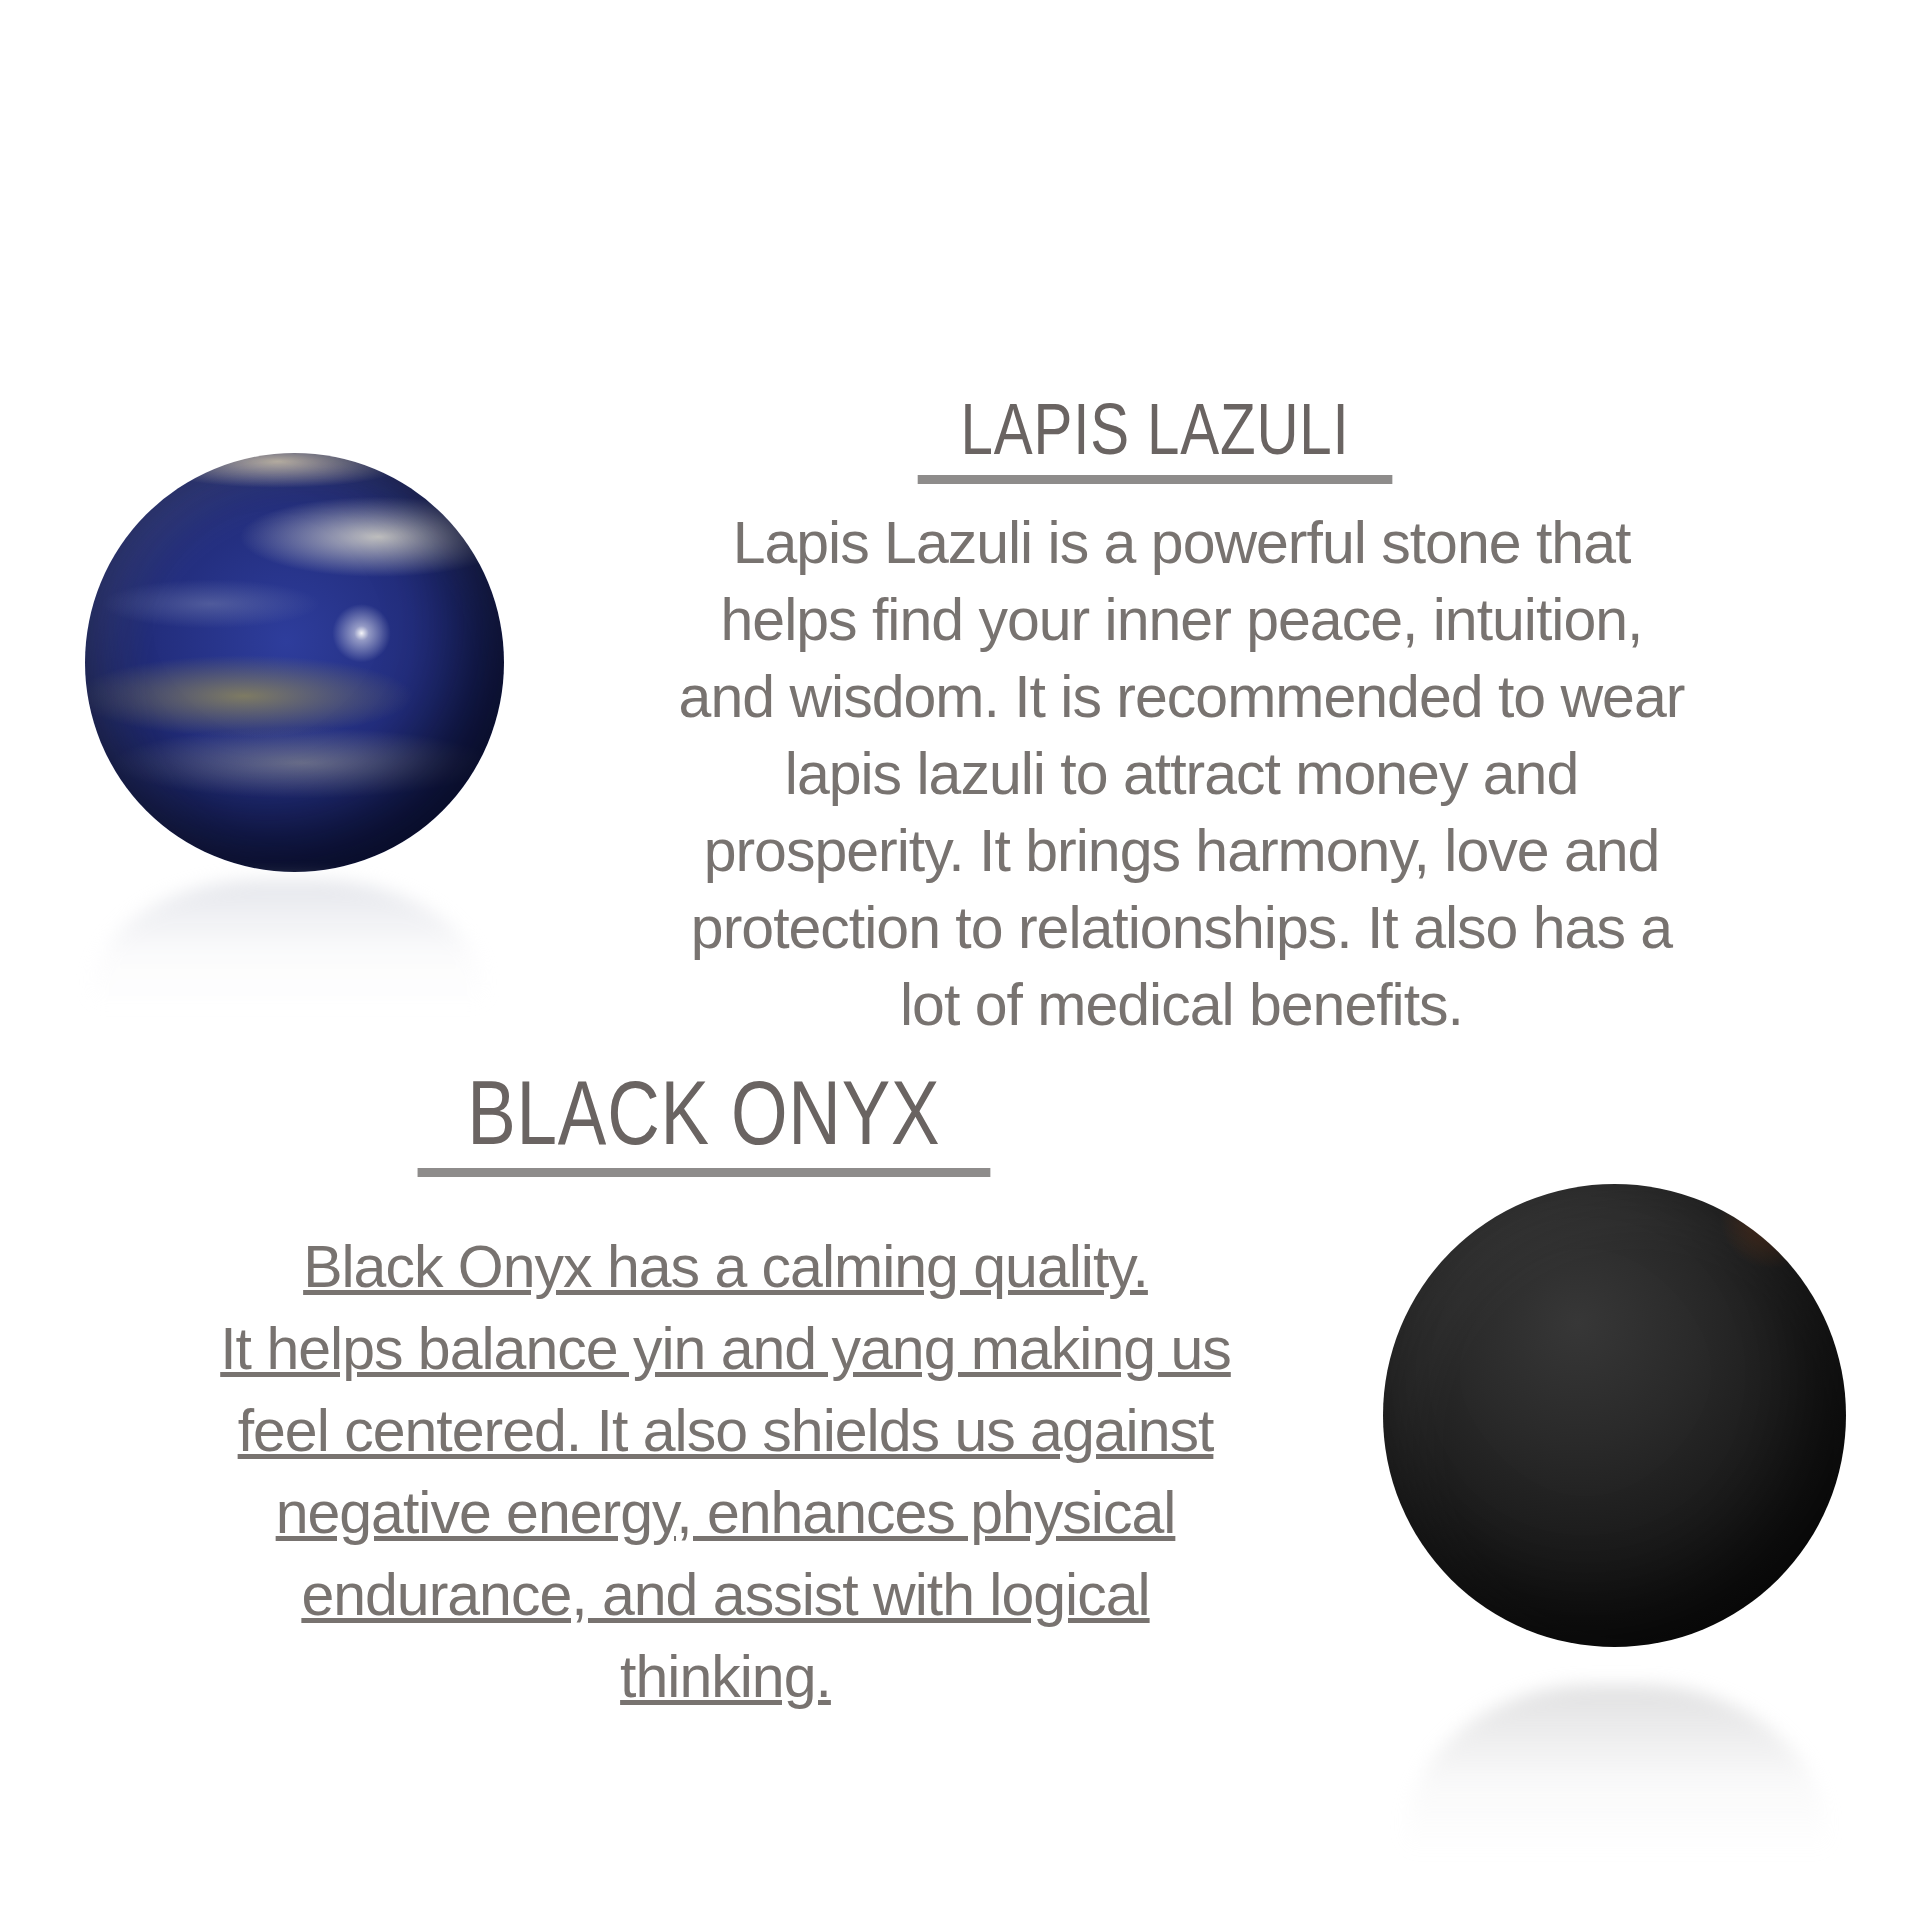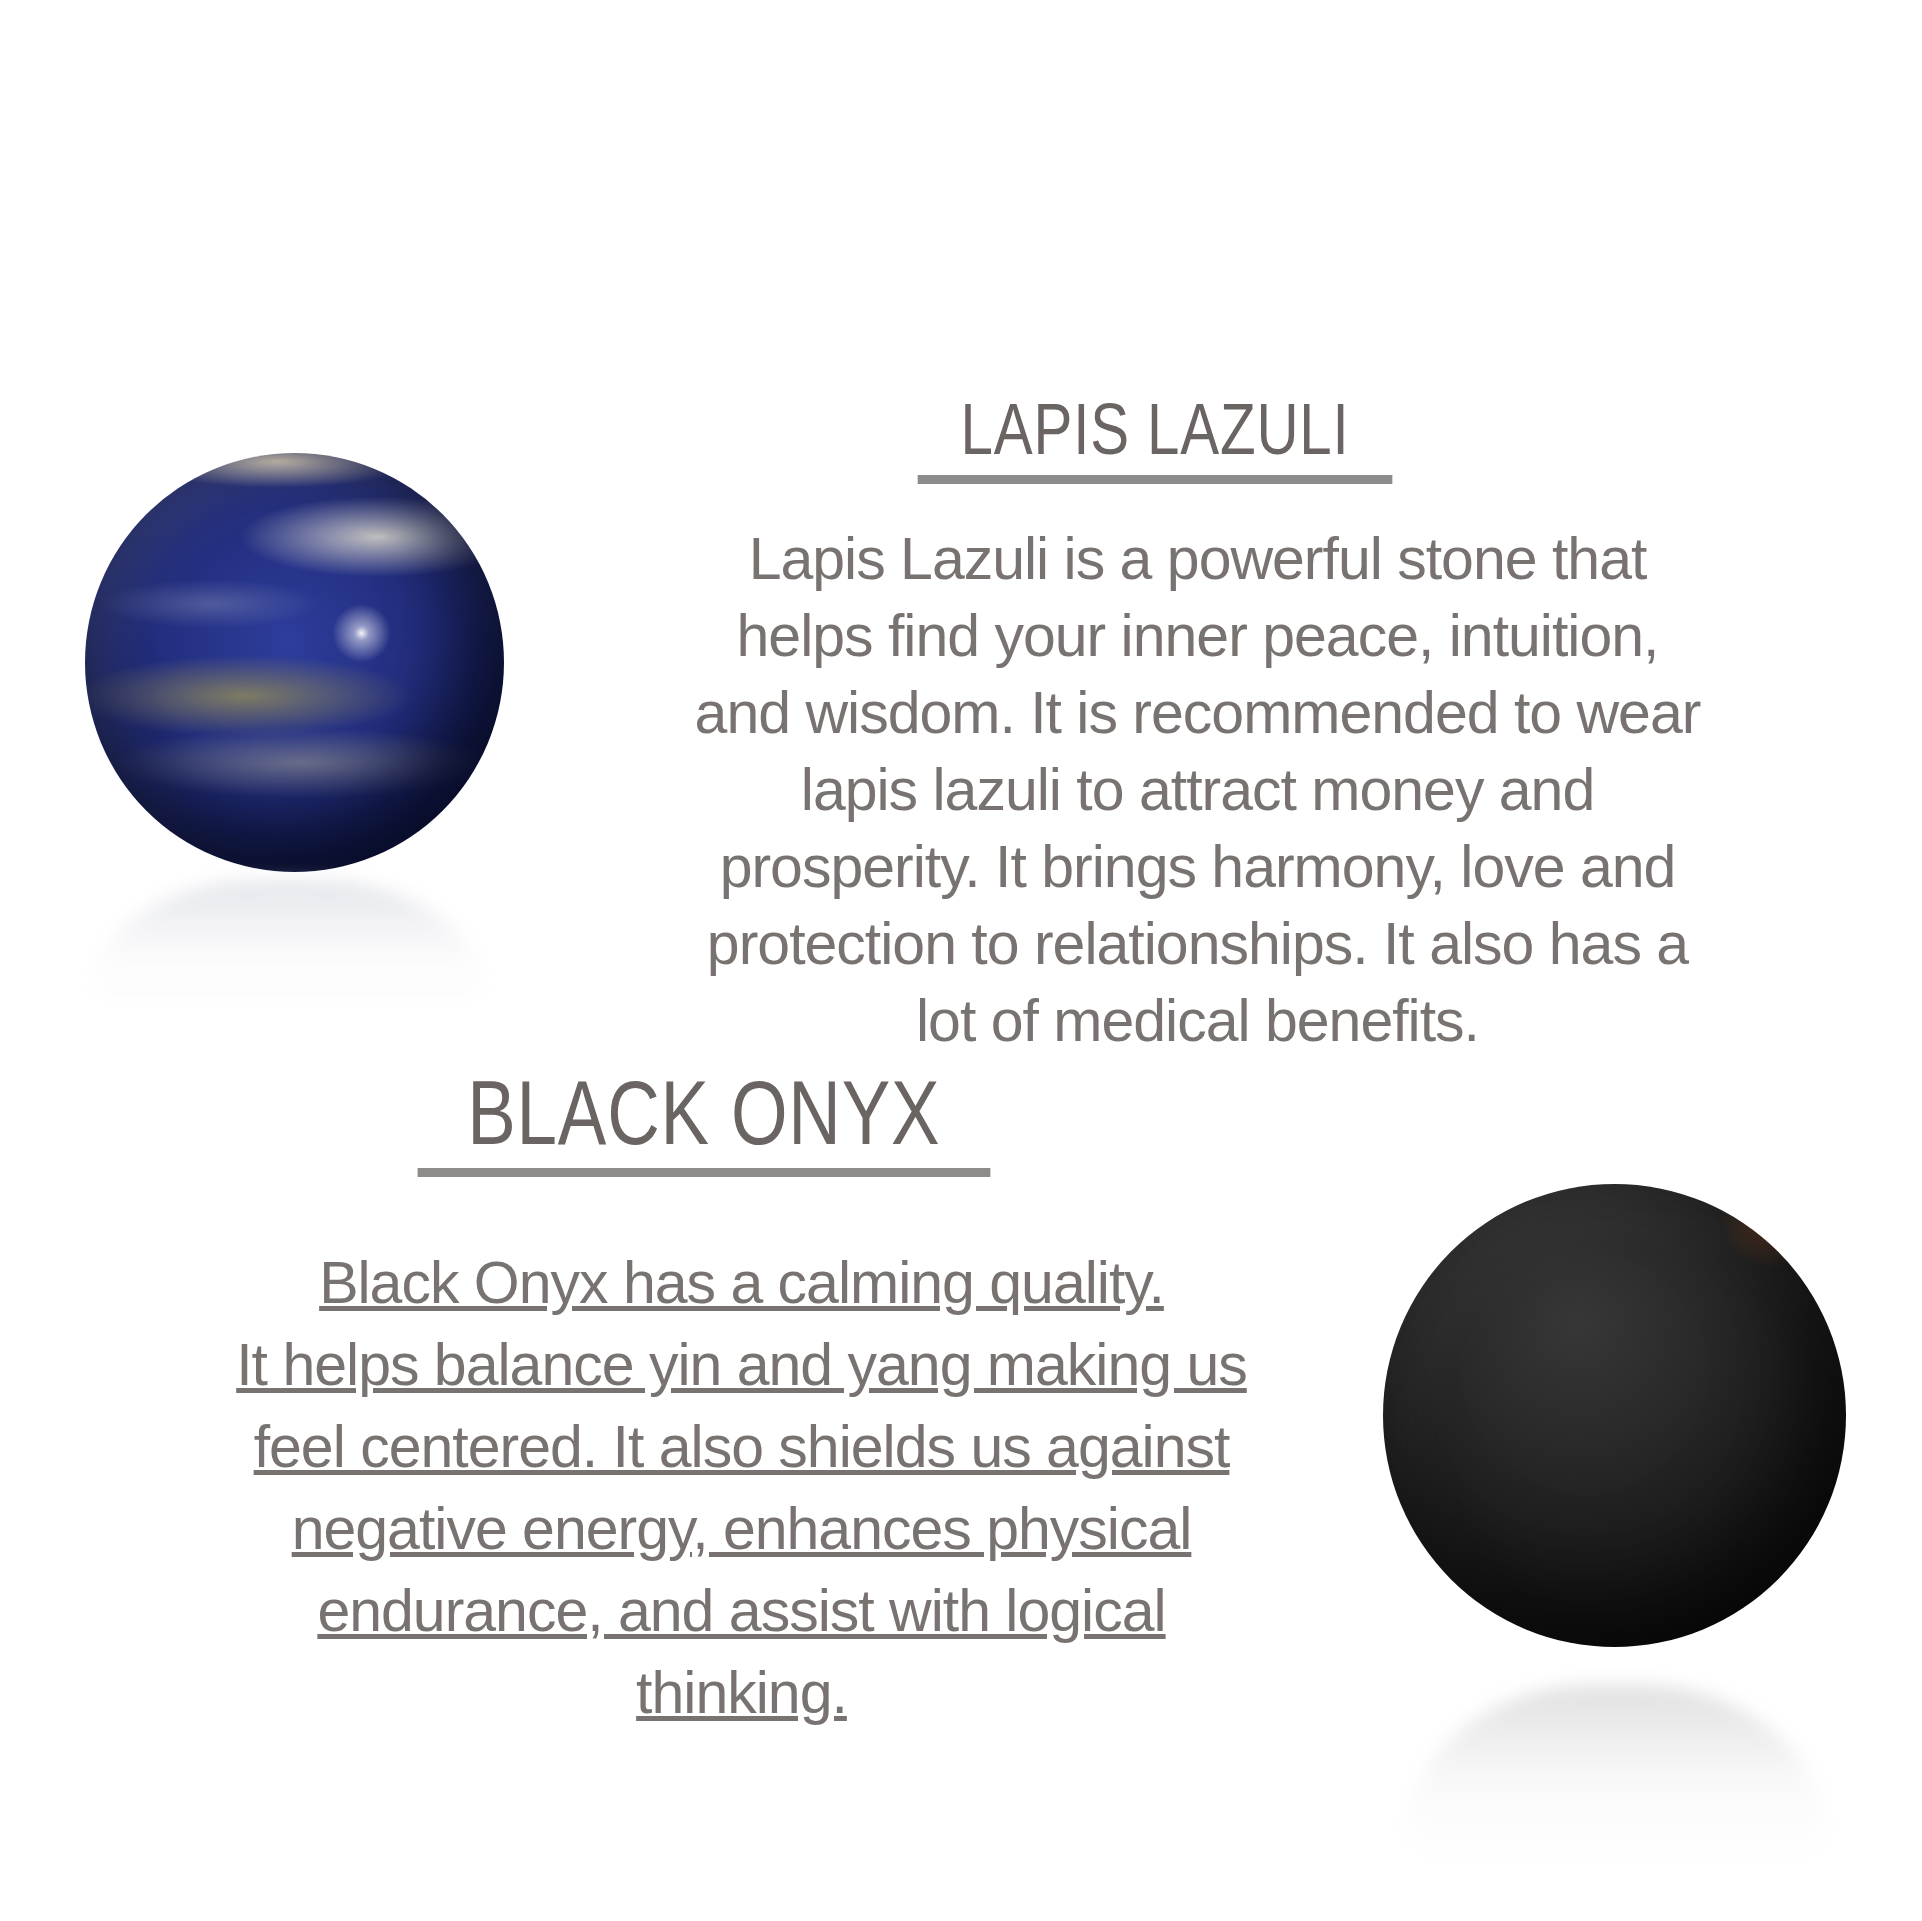--- a/index.html
+++ b/index.html
@@ -28,21 +28,21 @@
     transform-origin:center center;
     white-space:nowrap;
     letter-spacing:1px;
   }
   .heading-lapis{left:675px;top:382px;font-size:72px;margin-top:6px;}
   .heading-onyx{left:223px;top:1061px;font-size:91px;text-decoration:underline;}
   .heading-onyx .hd-text{padding:0 62px 9.6px 62px;transform:scaleX(.80);}
   
   .para{
     position:absolute;
-    margin:16px;
+    margin:0;
     color:#787370;
     text-align:center;
     white-space:pre-line;
     font-size:59px;
     letter-spacing:-1px;
     font-weight:400;
   }
   .para-lapis{left:528px;top:505px;width:1307px;line-height:77px;}
   .para-onyx{left:72px;top:1226px;width:1307px;line-height:82px;text-decoration:underline;}
   

